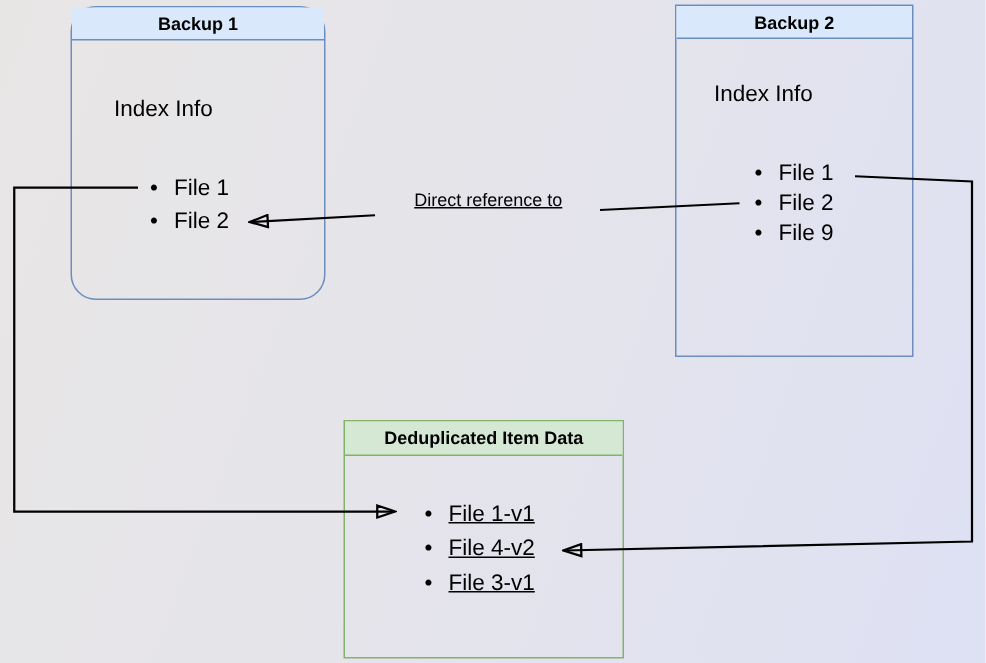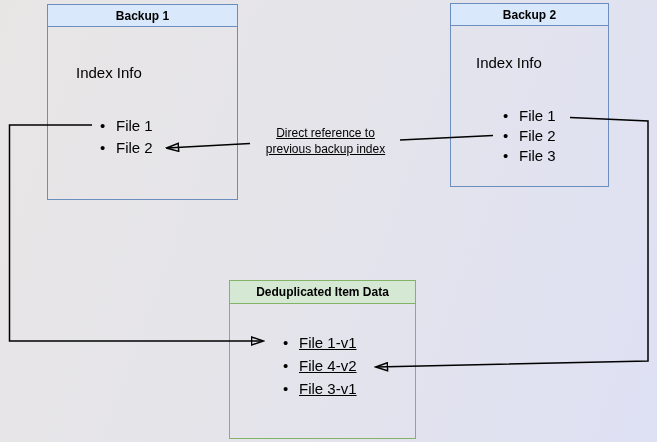--- a/index.html
+++ b/index.html
@@ -40,22 +40,22 @@
     background: var(--blue-header);
     border-bottom: 1.4px solid var(--blue-border);
     box-sizing: border-box;
   }
   .box.green .box-header {
     background: var(--green-header);
     border-bottom-color: var(--green-border);
     height: 23px;
     line-height: 23px;
   }
-  #backup1-box { left: 47px; top: 4px;   width: 191px; height: 196px; }
-  #backup2-box { left: 450px; top: 3px;  width: 159px; height: 184px; }
+  #backup1-box { left: 47px; top: 4px;   width: 170px; height: 196px; border-radius: 17px; }
+  #backup2-box { left: 450px; top: 3px;  width: 159px; height: 235px; }
   #dedup-box   { left: 229px; top: 280px; width: 187px; height: 159px; padding-left: 34px; }
 
   .index-info {
     position: absolute;
     font-size: 15px;
     white-space: nowrap;
   }
   #backup1-box .index-info { left: 28px; top: 59px; }
   #backup2-box .index-info { left: 25px; top: 50px; }
 
@@ -120,21 +120,21 @@
         <li>File 2</li>
       </ul>
   </div>
 
   <div class="box" id="backup2-box">
     <div class="box-header">Backup 2</div>
     <div class="index-info">Index Info</div>
     <ul class="file-list">
         <li>File 1</li>
         <li>File 2</li>
-        <li>File 3</li>
+        <li>File 9</li>
       </ul>
   </div>
 
   <div class="box green" id="dedup-box">
     <div class="box-header">Deduplicated Item Data</div>
     <ul class="file-list">
         <li>File 1-v1</li>
         <li>File 4-v2</li>
         <li>File 3-v1</li>
       </ul>
@@ -150,16 +150,15 @@
     <path d="M493,135.5 L400,140"></path>
     <path d="M250,143.5 L167,148" marker-end="url(#arrowhead)"></path>
 
     <path d="M92,125 L9.5,125 L9.5,341 L263,341" marker-end="url(#arrowhead)"></path>
 
     <path d="M570,117.5 L648,121 L648,361 L376,367" marker-end="url(#arrowhead)"></path>
   </svg>
 
   <div class="edge-label">
     <div>Direct reference to</div>
-    <div>previous backup index</div>
   </div>
 
 </div>
 
 </body></html>

